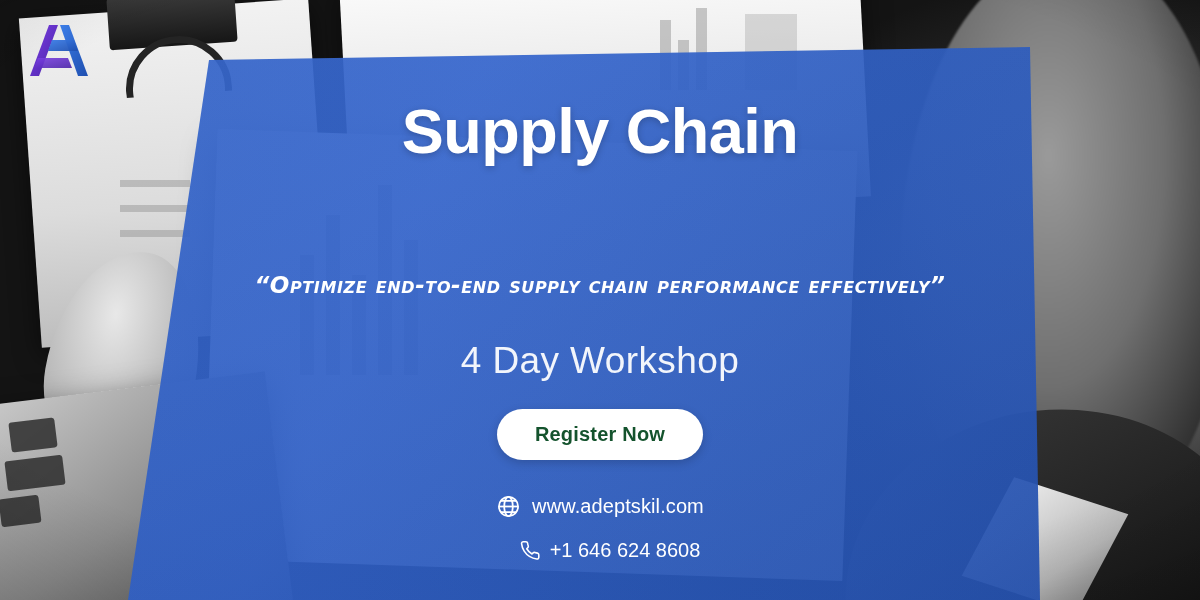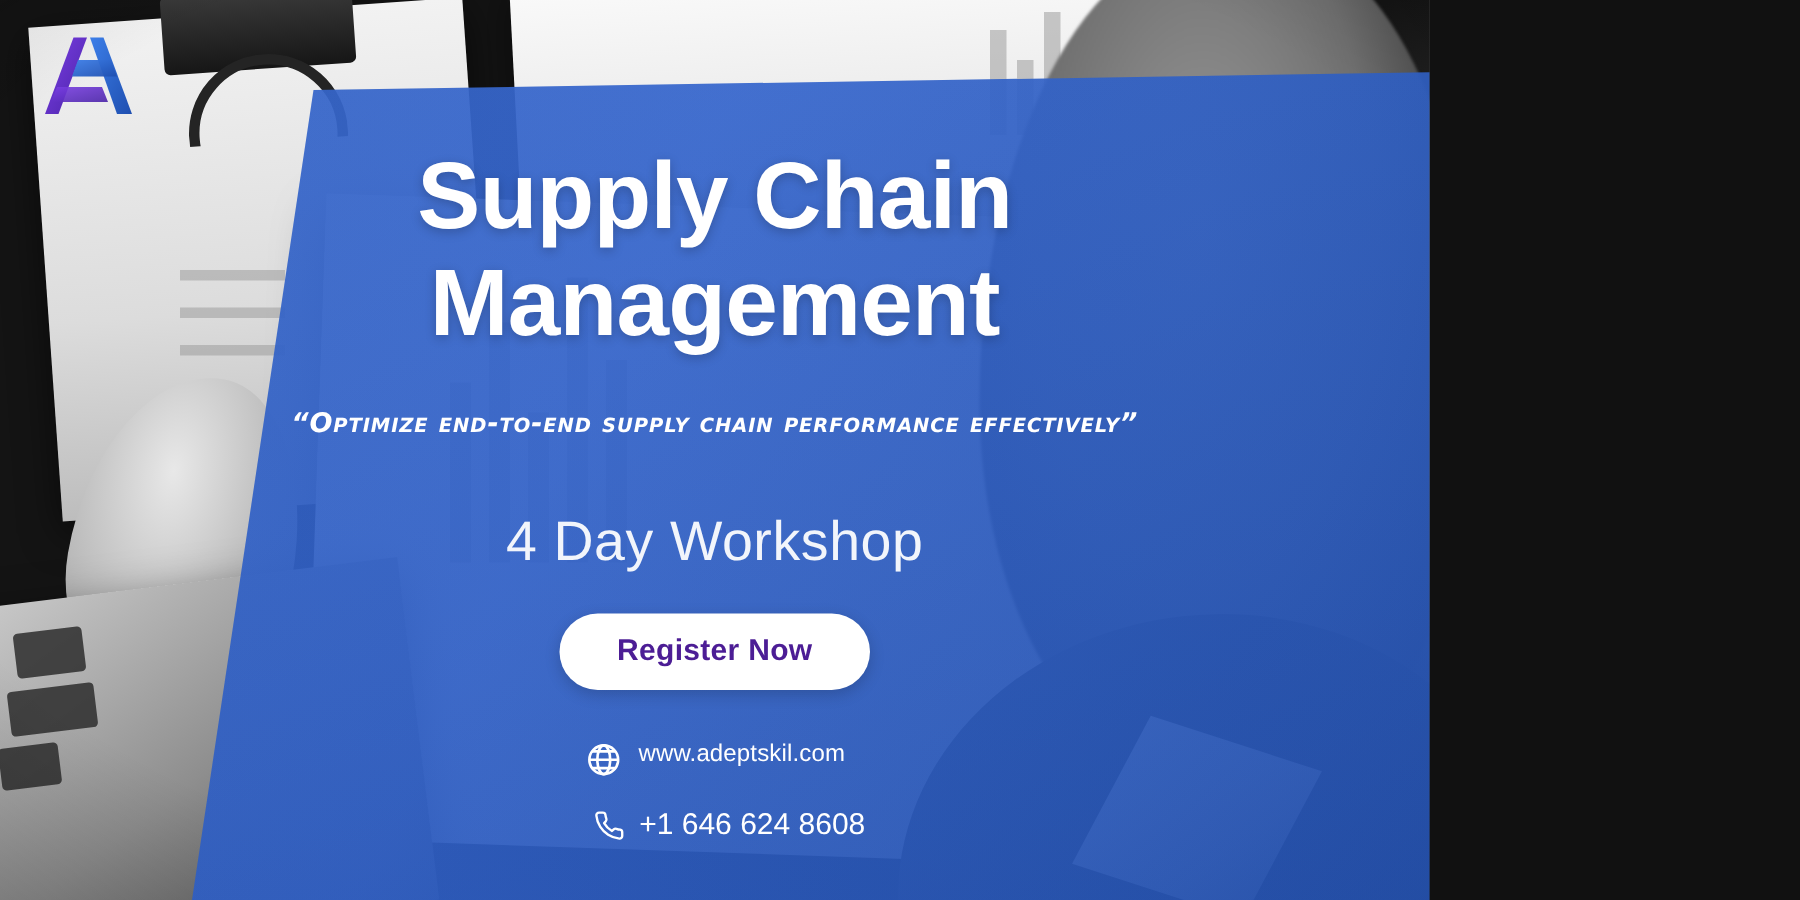--- a/index.html
+++ b/index.html
@@ -8,21 +8,21 @@
   }
   body {
     width: 1200px;
     height: 600px;
     overflow: hidden;
     font-family: "Liberation Sans", sans-serif;
     background: #111;
   }
   .poster {
     position: relative;
-    width: 953px;
+    width: 1200px;
     height: 600px;
     overflow: hidden;
     background: #1a1a1a;
   }
 
   
   .bg {
     position: absolute;
     inset: 0;
     background:
@@ -169,21 +169,21 @@
     font-weight: bold;
     line-height: 1.12;
     letter-spacing: -0.5px;
     text-shadow: 0 2px 7px rgba(0,0,0,.22);
   }
   .title .line2 { display: block; }
   .tagline {
     position: absolute;
     left: 0; right: 0;
     top: 272px;
-    font-size: 18px;
+    font-size: 23px;
     font-weight: bold;
     font-style: italic;
     font-variant: small-caps;
     letter-spacing: .6px;
     font-family: "DejaVu Sans", sans-serif;
   }
   .subtitle {
     position: absolute;
     left: 0; right: 0;
     top: 340px;
@@ -194,21 +194,21 @@
   }
   .cta-wrap {
     position: absolute;
     left: 0; right: 0;
     top: 409px;
     text-align: center;
   }
   .cta {
     display: inline-block;
     background: #ffffff;
-    color: #4c1d95;
+    color: #14532d;
     font-size: 20px;
     font-weight: bold;
     padding: 14px 38px;
     border-radius: 28px;
     border: none;
     cursor: pointer;
     letter-spacing: .2px;
     font-family: "Liberation Sans", sans-serif;
     box-shadow: 0 3px 10px rgba(0,0,0,.18);
   }
@@ -216,23 +216,23 @@
     position: absolute;
     left: 0; right: 0;
     top: 494px;
     display: flex;
     justify-content: center;
     align-items: center;
     gap: 76px;
   }
   .contact-item {
     display: flex;
-    align-items: flex-start;
+    align-items: center;
     gap: 11px;
-    font-size: 16px;
+    font-size: 20px;
     color: #ffffff;
     letter-spacing: .1px;
   }
   .phone-row {
     position: absolute;
     left: 0; right: 0;
     top: 539px;
     display: flex;
     justify-content: center;
     margin-left: 20px;
@@ -299,21 +299,20 @@
     <path d="M8 58 L27 7 L36 7 L17 58 Z" fill="url(#gpurple)"></path>
     <path d="M38 7 L47 7 L66 58 L56 58 Z" fill="url(#gblue)"></path>
     <path d="M30 22 L52 22 L56 33 L26 33 Z" fill="url(#gblue)" opacity="0.95"></path>
     <path d="M16 40 L46 40 L50 50 L12 50 Z" fill="url(#gpurple)" opacity="0.9"></path>
   </svg>
 
   <div class="content">
 
     <div class="title">
       <span>Supply Chain</span>
-      <span class="line2">Management</span>
     </div>
 
     <div class="tagline">“Optimize end-to-end supply chain performance effectively”</div>
 
     <div class="subtitle">4 Day Workshop</div>
 
     <div class="cta-wrap">
       <button class="cta">Register Now</button>
     </div>
 

